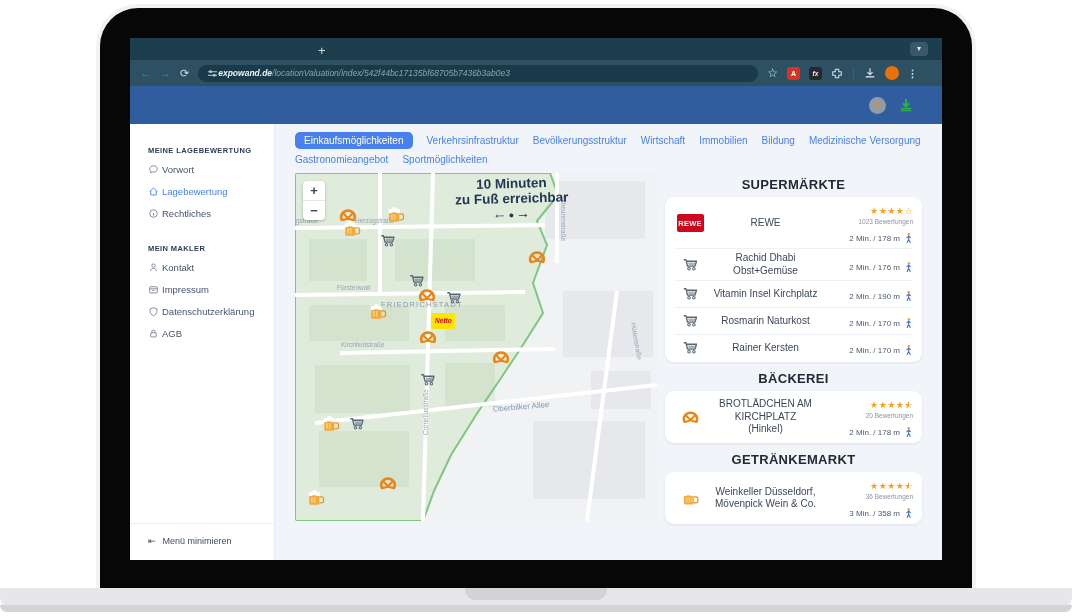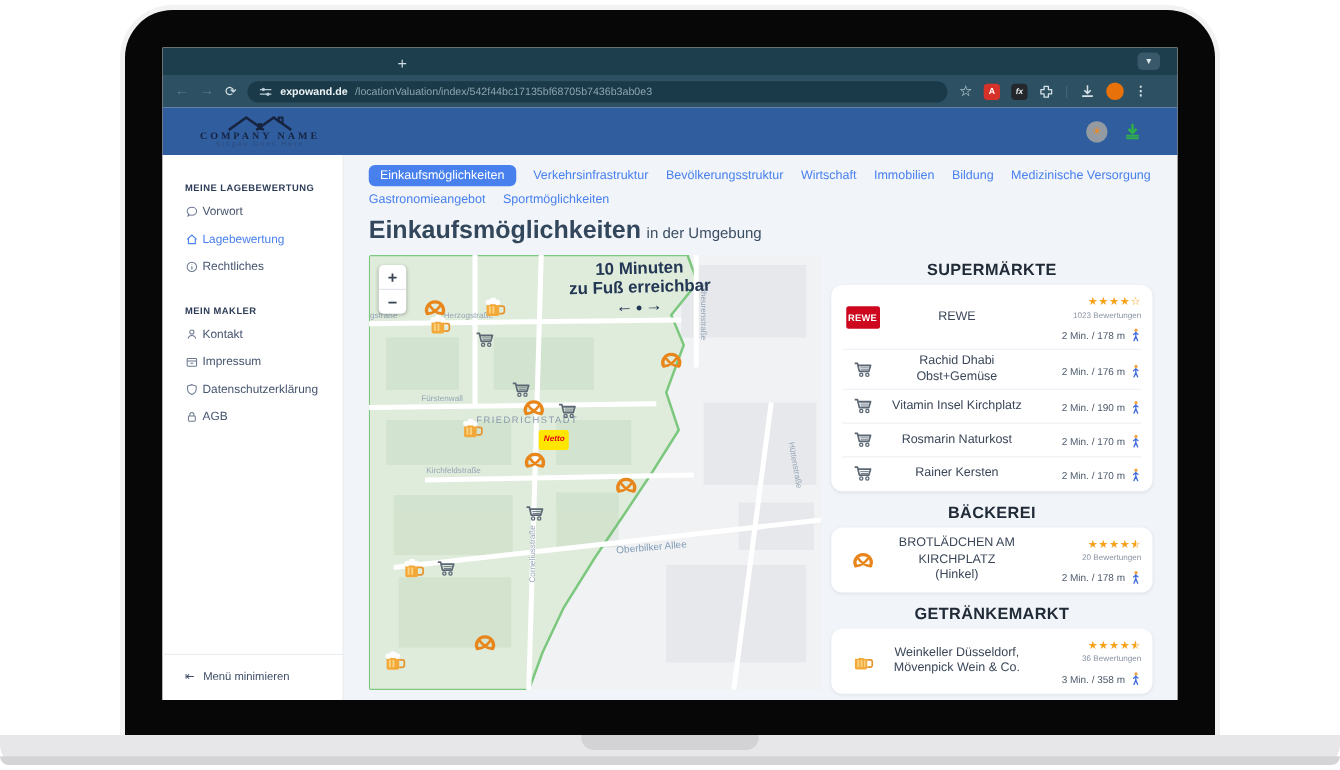--- a/index.html
+++ b/index.html
@@ -28,21 +28,21 @@
   .tab-close { color:#c8d8df; font-size:10px; line-height:1; cursor:default; }
   .newtab { position:absolute; left:188px; bottom:2px; color:#cfdde3; font-size:13px; }
   .tabsearch { position:absolute; right:14px; top:4px; width:18px; height:14px; background:#39596a;
     border-radius:4px; color:#dbe7ec; font-size:8px; text-align:center; line-height:14px; }
 
   .toolbar { position:absolute; left:0; top:22px; width:812px; height:26px; background:#2d5162;
     display:flex; align-items:center; padding:0 10px; gap:9px; }
   .nav-ic { font-size:11px; color:#5d7f8e; }
   .nav-ic.lit { color:#d6e2e8; }
   .urlpill { height:17px; width:560px; background:#1a3a49; border-radius:9px; display:flex; align-items:center;
-    padding:0 9px; gap:6px; overflow:hidden; }
+    padding:0 9px; gap:0; overflow:hidden;font-style:italic; }
   .url-host { color:#eef4f6; font-size:8.5px; font-weight:bold; white-space:nowrap; }
   .url-path { color:#8aa4b0; font-size:8.5px; white-space:nowrap; }
   .chip { width:13px; height:13px; border-radius:3px; display:flex; align-items:center; justify-content:center; flex:none; }
   .chip-pdf { background:#d6322a; color:#fff; font-size:7px; font-weight:bold; }
   .chip-fx { background:#24282c; color:#eee; font-size:6.5px; font-style:italic; font-weight:bold; }
   .tb-sep { color:#476676; font-size:10px; }
   .avatar-sm { width:14px; height:14px; border-radius:50%; background:#e8710a; flex:none; }
   .menu-dots { color:#d6e2e8; font-size:10px; font-weight:bold; }
 
   
@@ -157,30 +157,20 @@
       <span class="tb-sep">|</span>
       <svg width="12" height="12" viewBox="0 0 14 14">
           <path d="M7 1.5v7M4 6l3 3 3-3" fill="none" stroke="#d6e2e8" stroke-width="1.4"></path>
           <path d="M2 11.5h10" stroke="#d6e2e8" stroke-width="1.6"></path>
         </svg>
       <span class="avatar-sm"></span>
       <span class="menu-dots">⋮</span>
     </div>
 
     <div class="site-header">
-      <div class="logo">
-        <svg width="62" height="14" viewBox="0 0 62 14">
-          <path d="M6 13 20 3l14 10" fill="none" stroke="#16233f" stroke-width="2"></path>
-          <path d="M28 13 42 3l14 10" fill="none" stroke="#16233f" stroke-width="2"></path>
-          <path d="M46 7V3h3v6" fill="none" stroke="#16233f" stroke-width="1.6"></path>
-          <rect x="29.2" y="7.5" width="3.4" height="5.5" fill="#16233f"></rect>
-        </svg>
-        <span class="logo-name">COMPANY NAME</span>
-        <span class="logo-slogan">Slogan Goes Here</span>
-      </div>
       <div class="hdr-right">
         <span class="hdr-avatar">☀</span>
         <svg width="16" height="16" viewBox="0 0 16 16">
           <path d="M8 2v7M4.8 6.2 8 9.4l3.2-3.2" fill="none" stroke="#2fae4d" stroke-width="2"></path>
           <path d="M3 11.5h10M3 13.5h10" stroke="#2fae4d" stroke-width="1.6"></path>
         </svg>
       </div>
     </div>
 
     <div class="site-body">
@@ -253,24 +243,20 @@
           <span class="navlink">Wirtschaft</span>
           <span class="navlink">Immobilien</span>
           <span class="navlink">Bildung</span>
           <span class="navlink">Medizinische Versorgung</span>
         </div>
         <div class="tabrow">
           <span class="navlink">Gastronomieangebot</span>
           <span class="navlink">Sportmöglichkeiten</span>
         </div>
 
-        <div class="page-title">
-          <span class="big">Einkaufsmöglichkeiten</span>
-          <span class="small">in der Umgebung</span>
-        </div>
 
         <div class="content-row">
 
           <div class="map" id="map">
             <svg class="basemap" viewBox="0 0 362 348" preserveAspectRatio="none">
               <rect width="362" height="348" fill="#f1f2f4"></rect>
               <rect x="250" y="8" width="100" height="58" fill="#e6e8eb"></rect>
               <rect x="268" y="118" width="90" height="66" fill="#e6e8eb"></rect>
               <rect x="238" y="248" width="112" height="78" fill="#e6e8eb"></rect>
               <rect x="296" y="198" width="60" height="38" fill="#e6e8eb"></rect>

